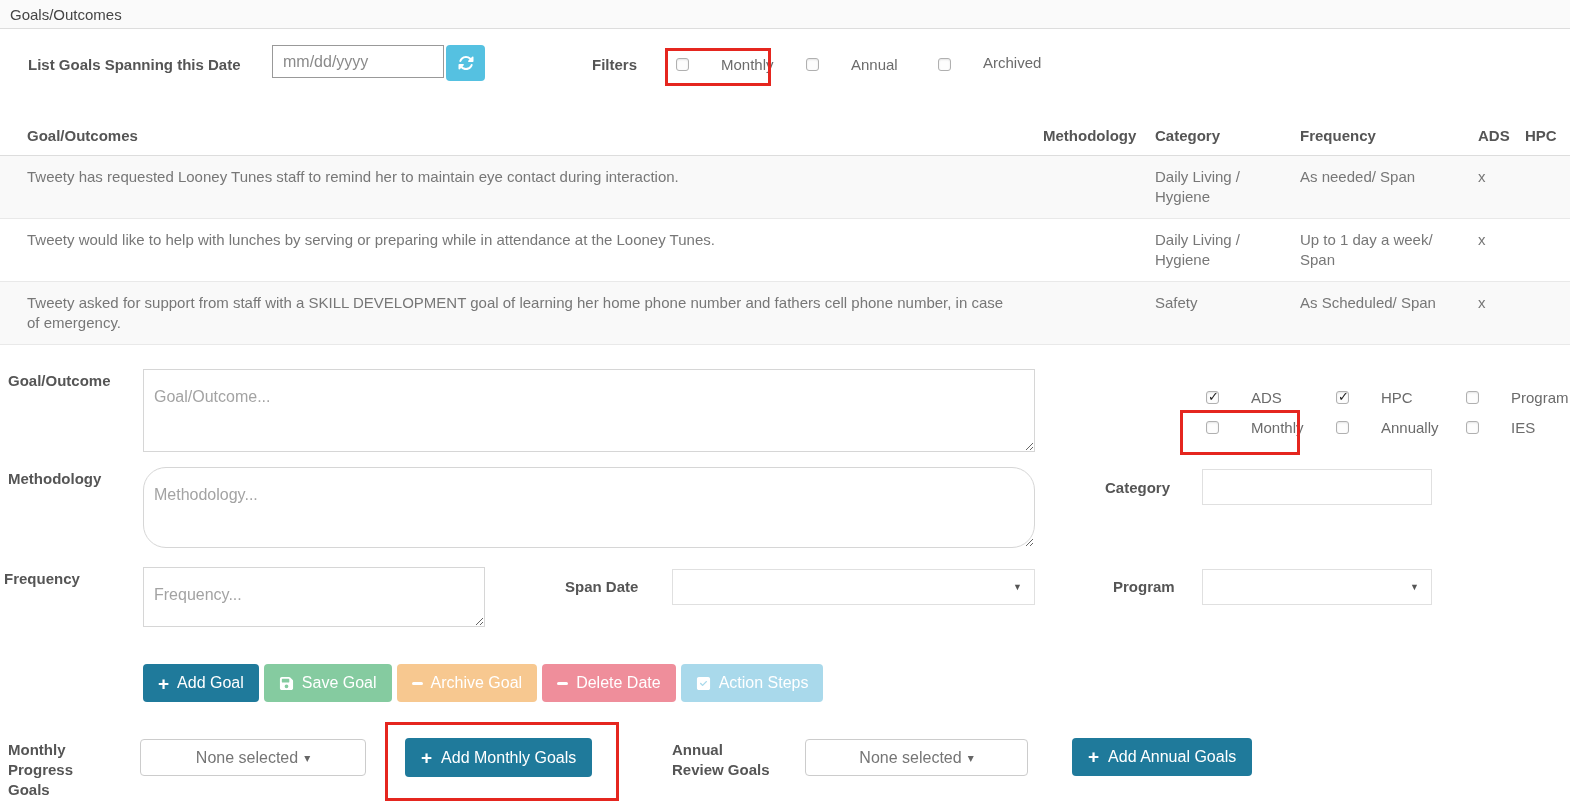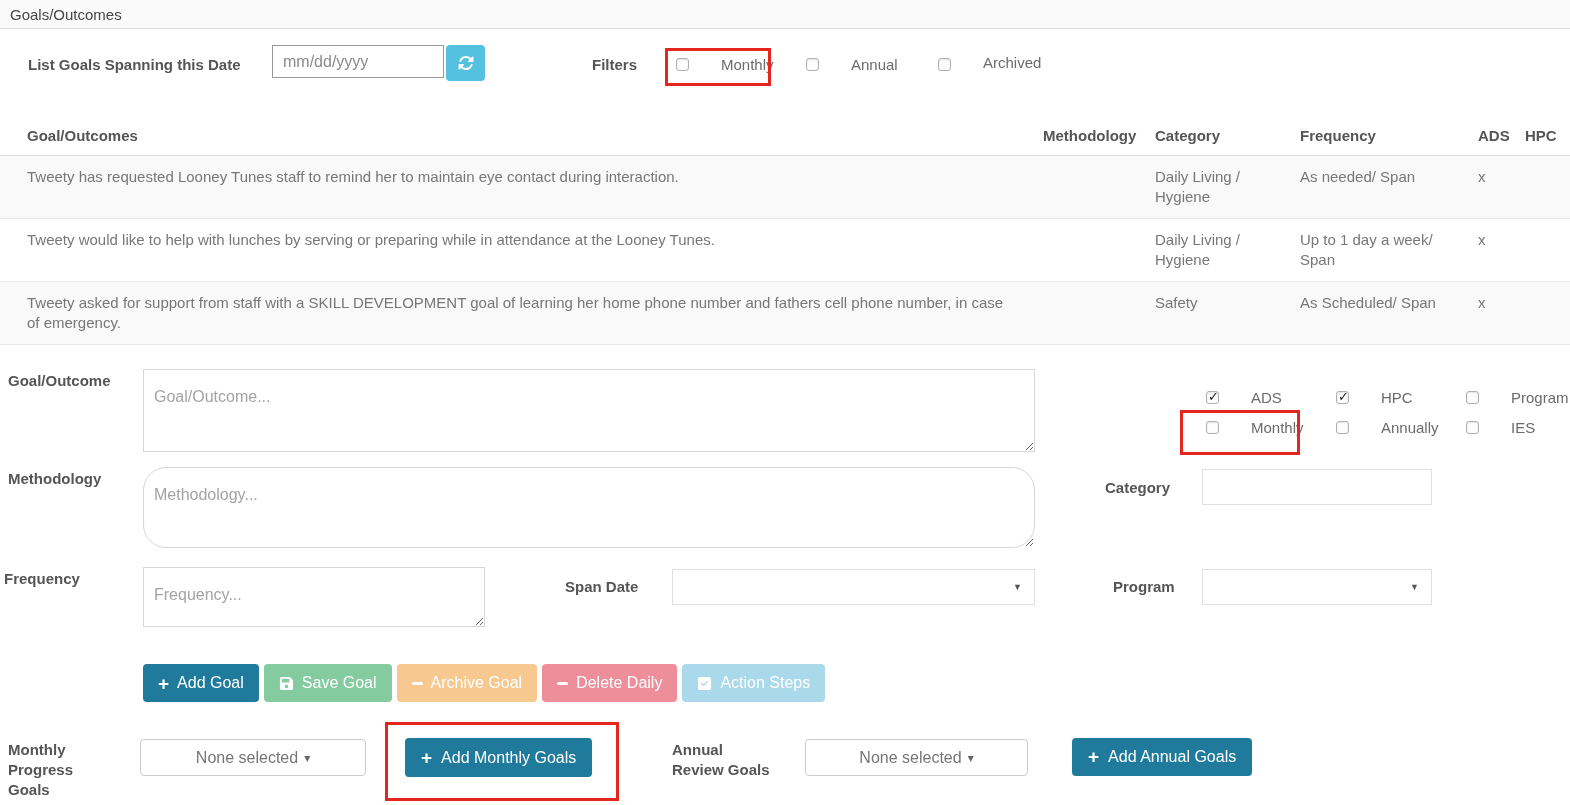--- a/index.html
+++ b/index.html
@@ -230,21 +230,21 @@
           </svg>
       </span>
       <span>Save Goal</span>
     </button>
     <button class="btn btn-archive">
       <span class="minus-icon"></span>
       <span>Archive Goal</span>
     </button>
     <button class="btn btn-delete">
       <span class="minus-icon"></span>
-      <span>Delete Daily</span>
+      <span>Delete Date</span>
     </button>
     <button class="btn btn-action">
       <span style="display:flex;">
         <svg width="15" height="15" viewBox="0 0 448 512">
             <path fill="#fff" d="M64 32C28.7 32 0 60.7 0 96V416c0 35.3 28.7 64 64 64H384c35.3 0 64-28.7 64-64V96c0-35.3-28.7-64-64-64H64zM337 209L209 337c-9.4 9.4-24.6 9.4-33.9 0l-64-64c-9.4-9.4-9.4-24.6 0-33.9s24.6-9.4 33.9 0l47 47L303 175c9.4-9.4 24.6-9.4 33.9 0s9.4 24.6 0 33.9z"></path>
           </svg>
       </span>
       <span>Action Steps</span>
     </button>
   </div>

